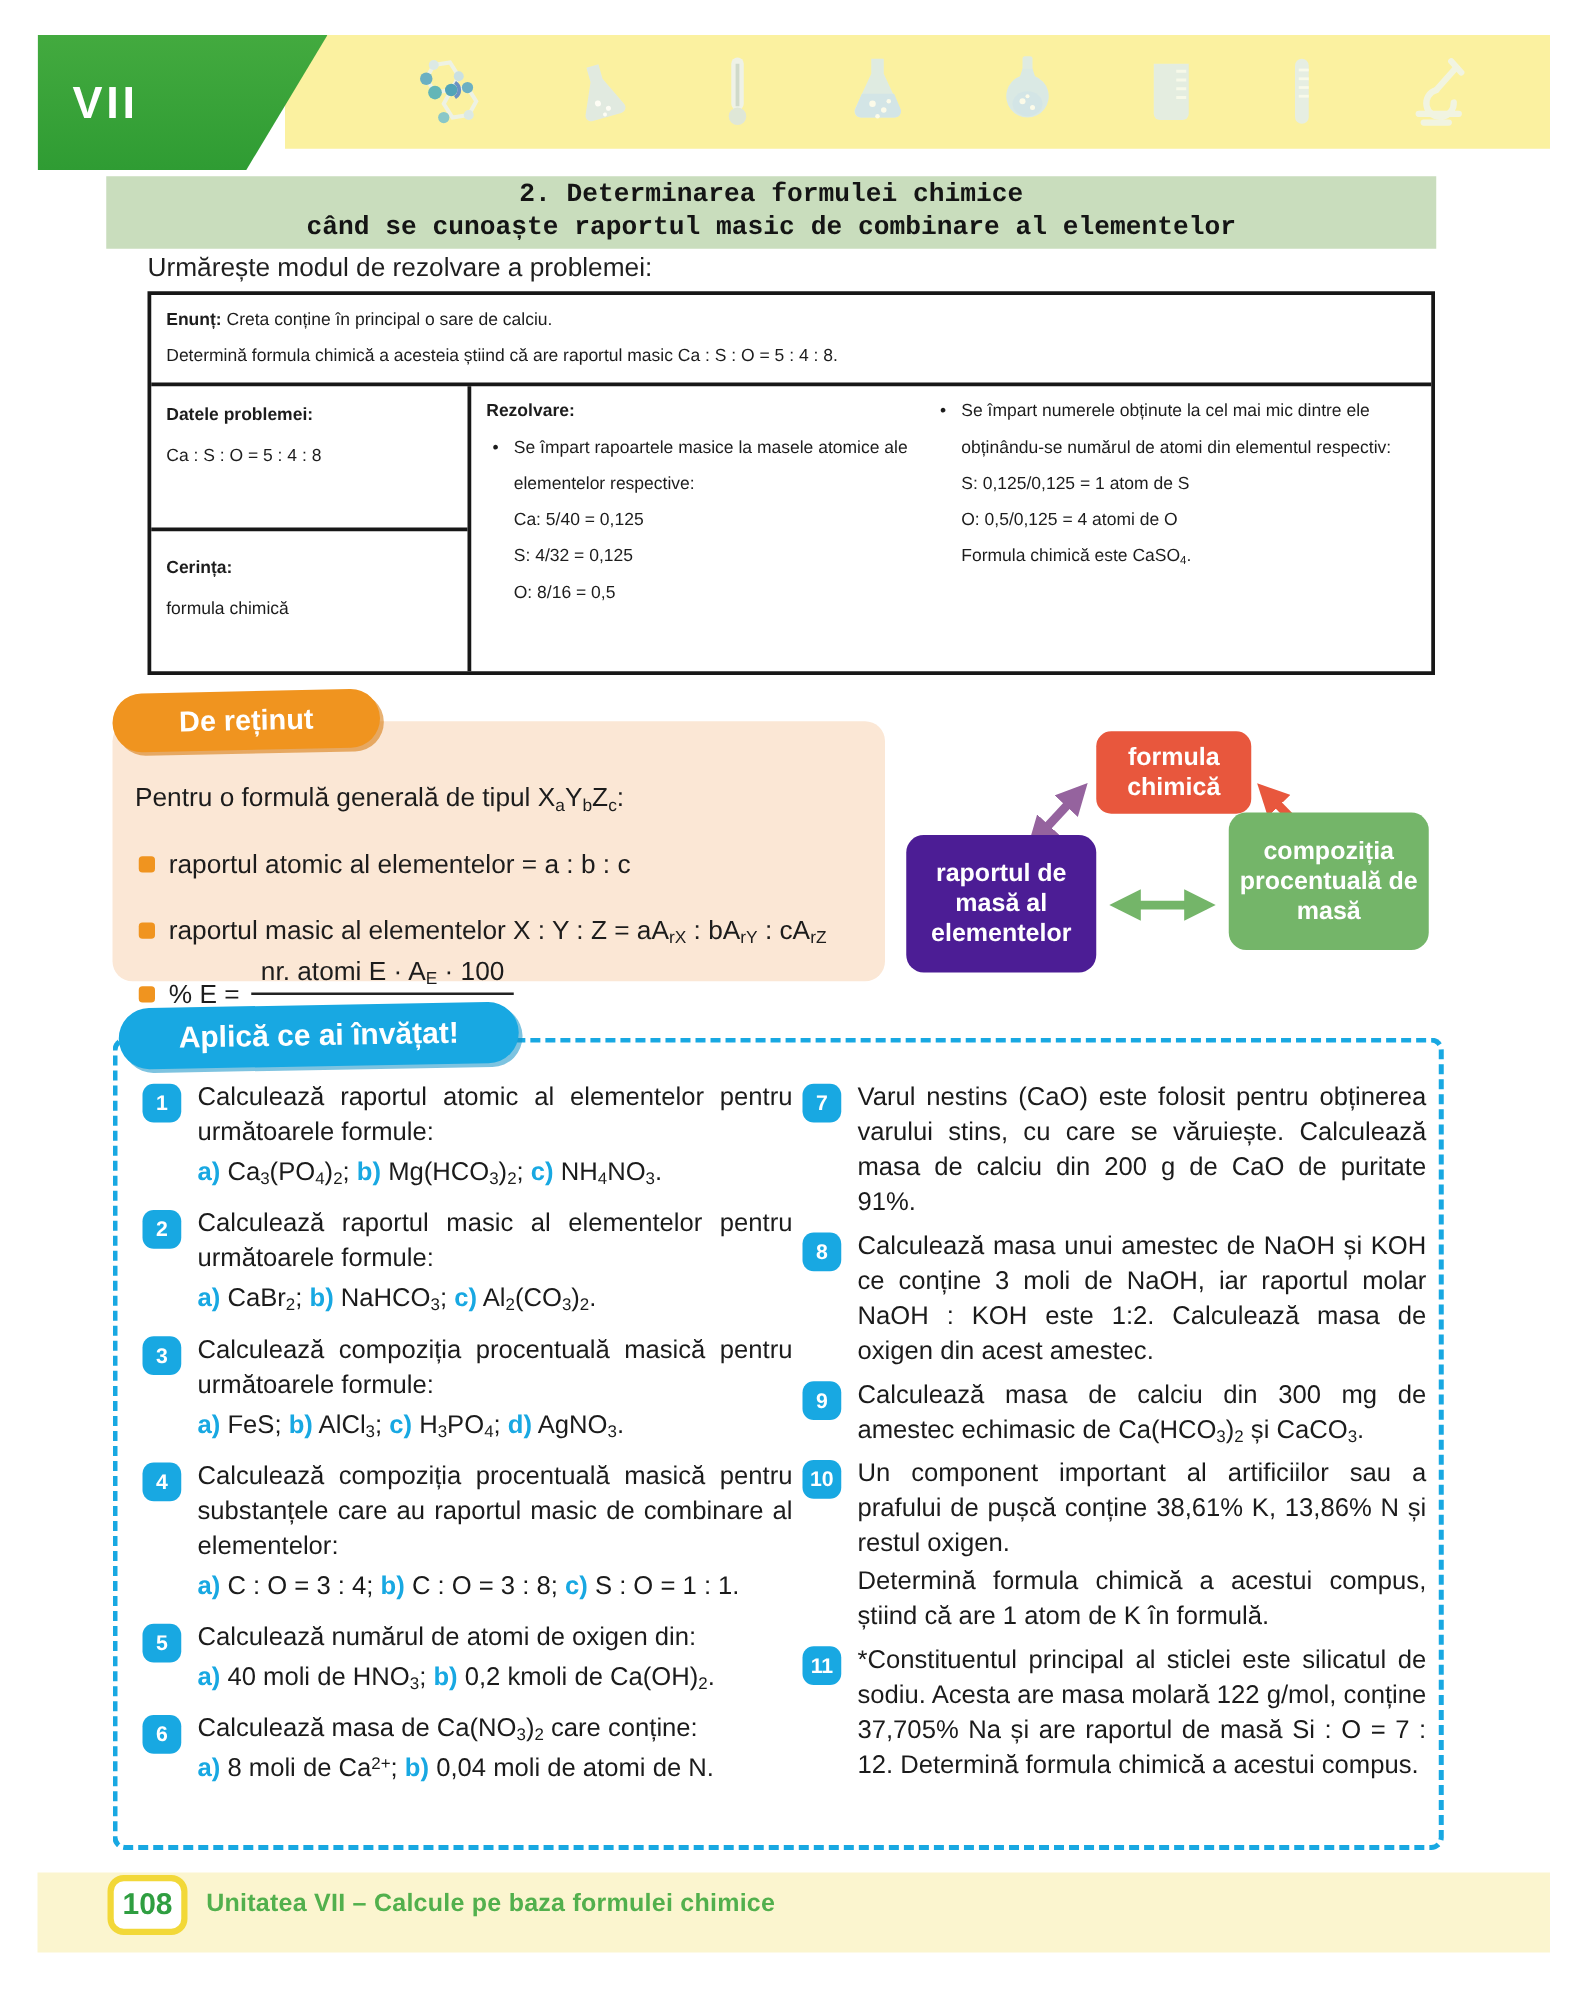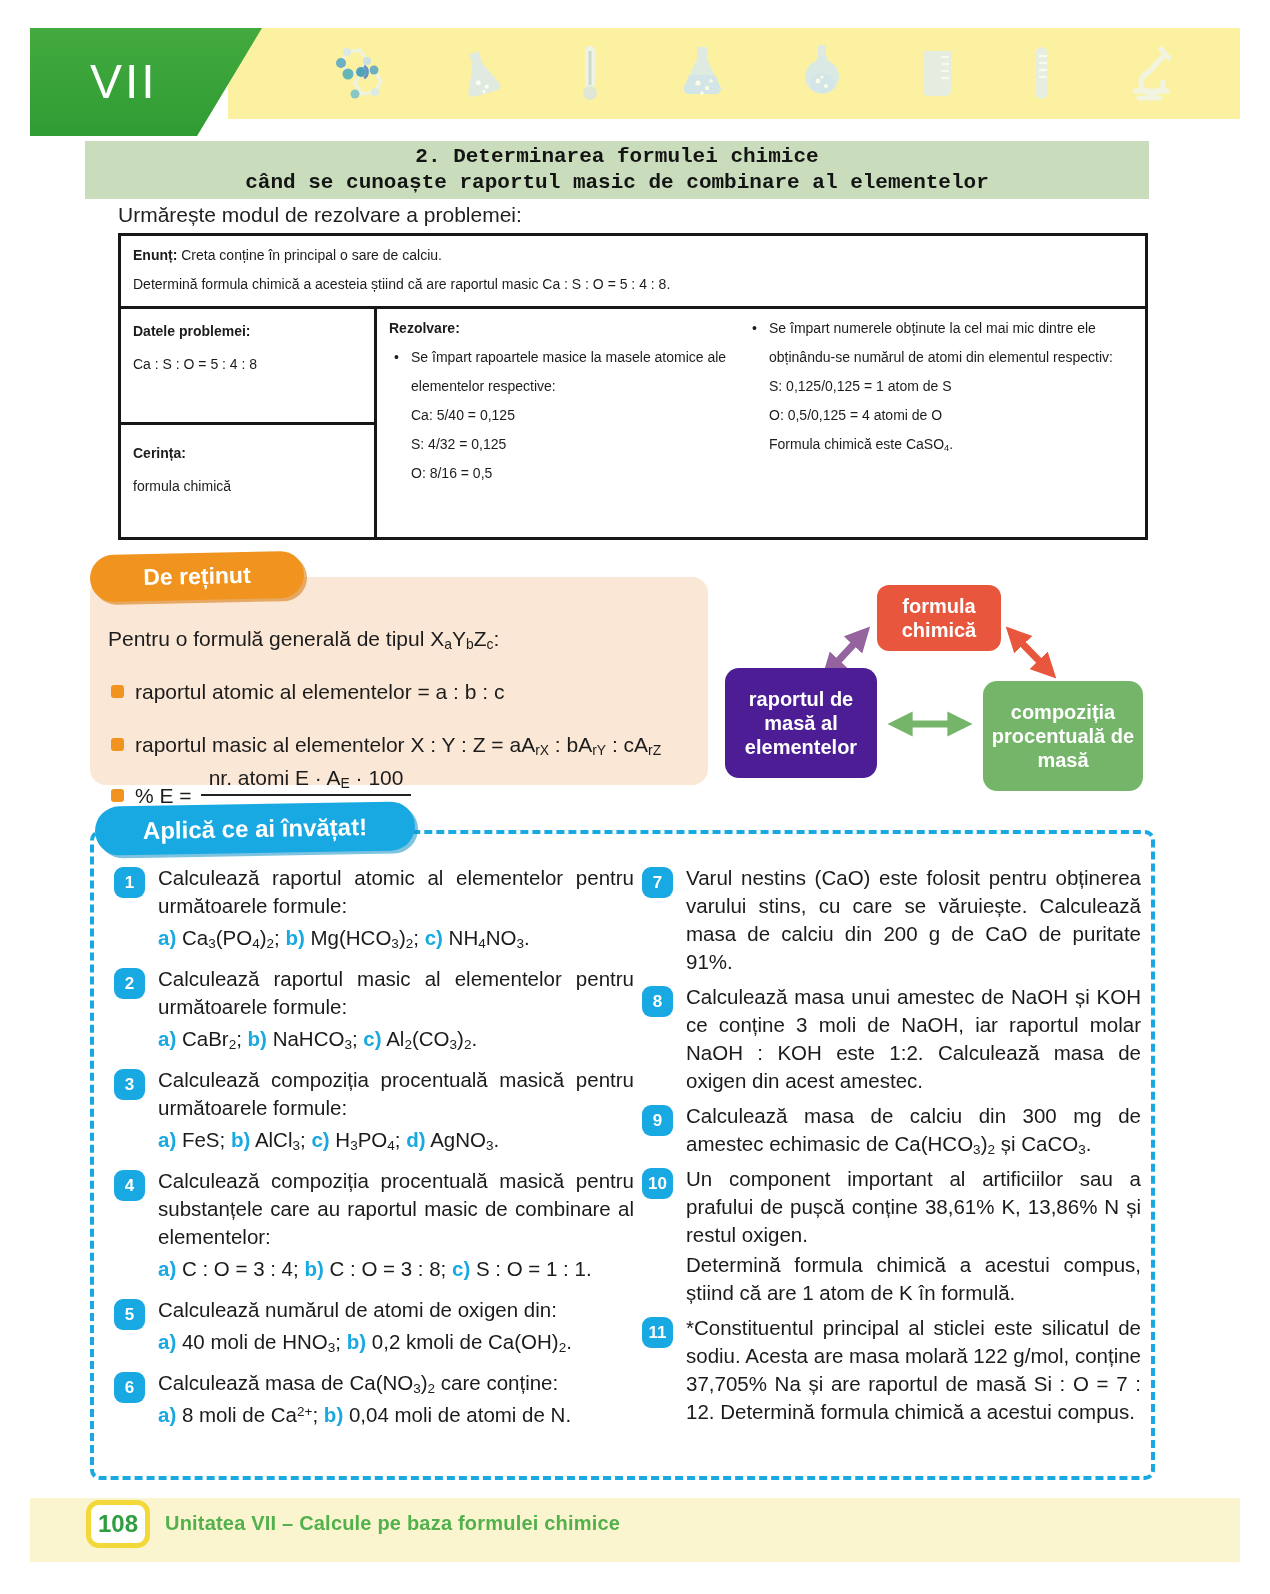--- a/index.html
+++ b/index.html
@@ -18,22 +18,22 @@
     justify-content:space-around; padding:0 26px 0 70px; z-index:1;
   }
   .band-yellow svg { display:block; opacity:.9; }
   .band-green {
     position:absolute; left:30px; top:28px; width:232px; height:108px;
     background:linear-gradient(180deg,#43aa3f,#2f9c33);
     clip-path:polygon(0 0,100% 0,72% 100%,0 100%);
     z-index:2; display:flex; align-items:center;
   }
   .unit-label {
-    color:#fff; font-size:48px; font-weight:400; letter-spacing:3px;
-    padding-left:60px; line-height:1;
+    color:#fff; font-size:36px; font-weight:700; letter-spacing:3px;
+    padding-left:28px; line-height:1;
   }
 
   
   .title-bar {
     position:absolute; left:85px; top:141px; width:1064px; height:58px;
     background:#c9ddbd; text-align:center; padding-top:3px;
     font-weight:700; font-size:21px; line-height:26px; color:#141414;font-family:Liberation Mono, monospace;
   }
   .lead {
     position:absolute; left:118px; top:203px; font-size:21px; color:#1f1f1f;
@@ -81,21 +81,21 @@
   
   .diagram { position:absolute; left:705px; top:555px; width:465px; height:240px; z-index:2; }
   .diagram svg.arrows { position:absolute; left:0; top:0; }
   .dg-box {
     position:absolute; border-radius:14px; color:#fff; font-weight:700;
     font-size:20px; line-height:24px; display:flex; align-items:center;
     justify-content:center; text-align:center; padding:4px;
   }
   .dg-top  { left:172px; top:30px;  width:124px; height:66px;  background:#e8573d; border-radius:12px; }
   .dg-left { left:20px;  top:113px; width:152px; height:110px; background:#4c1d95; }
-  .dg-right{ left:278px; top:126px; width:160px; height:110px; background:#74b569; }
+  .dg-right{ left:278px; top:95px; width:160px; height:110px; background:#74b569; }
 
   
   .apply-badge {
     position:absolute; left:95px; top:804px; width:320px; height:49px;
     background:#18a8e2; border-radius:25px; z-index:3;
     transform:rotate(-1deg); box-shadow:3px 3px 0 rgba(19,145,198,.55);
     color:#fff; font-weight:700; font-size:24px; text-align:center; line-height:49px;
   }
   .apply-box {
     position:absolute; left:90px; top:830px; width:1065px; height:650px;

